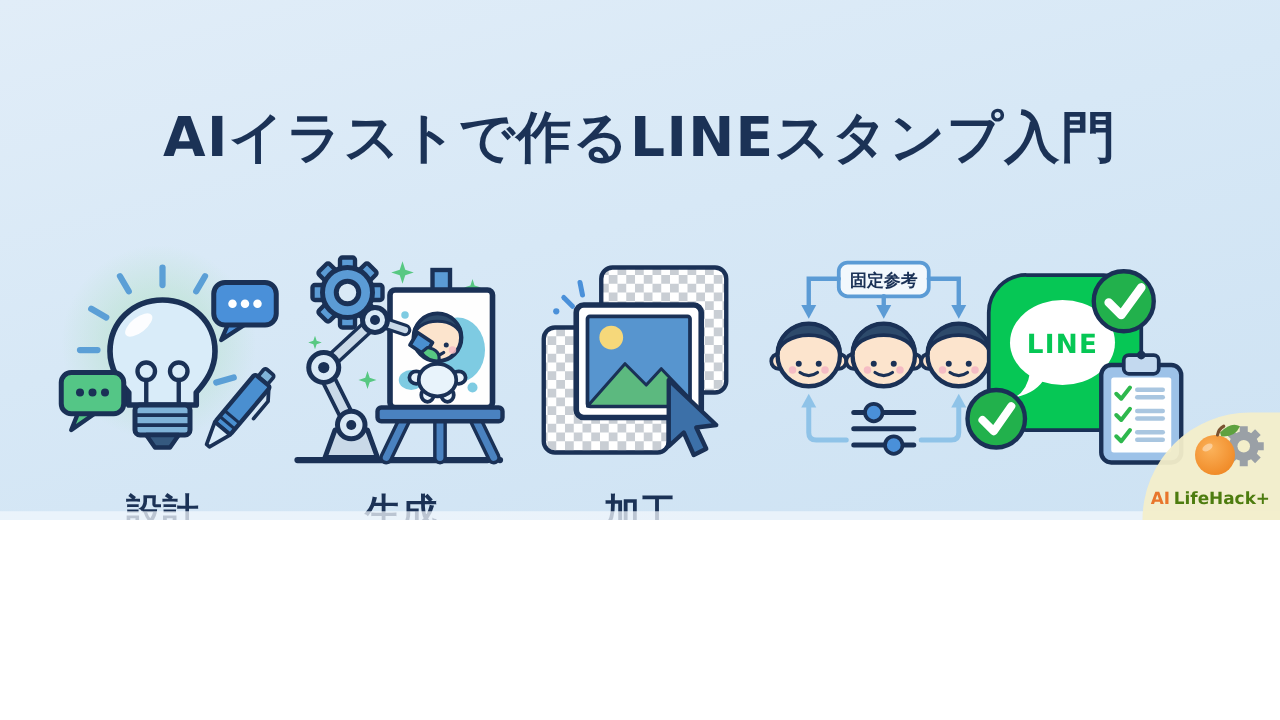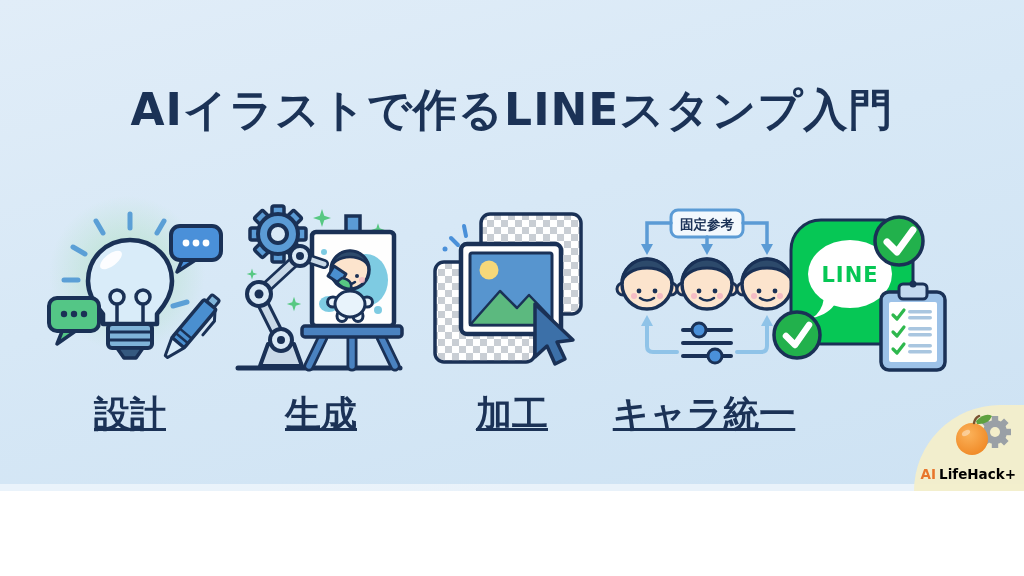--- a/index.html
+++ b/index.html
@@ -1,35 +1,35 @@
 <!DOCTYPE html>
 <html><head>
 <meta charset="utf-8">
 <style>
   html,body{margin:0;padding:0;}
   body{font-family:"DejaVu Sans","Liberation Sans",sans-serif;}
-  .canvas{position:relative;width:1024px;height:491px;overflow:hidden;
+  .canvas{position:relative;width:1024px;height:416px;overflow:hidden;
     background:linear-gradient(165deg,#e1edf8 0%,#d7e8f6 45%,#cde2f3 100%);}
   .title{position:absolute;top:52px;left:0;width:1024px;text-align:center;
     font-size:44px;font-weight:900;color:#1b3256;letter-spacing:1px;}
   .step{position:absolute;width:190px;top:192px;}
   .step .icon-wrap{width:190px;height:190px;text-align:center;}
   .step .step-label{position:absolute;top:198px;left:0;width:190px;text-align:center;
-    font-size:36px;font-weight:800;color:#1b3256;text-decoration:underline;}
+    font-size:29px;font-weight:800;color:#1b3256;text-decoration:underline;}
   .s1{left:35px;} .s2{left:226px;} .s3{left:417px;} .s4{left:609px;} .s5{left:762px;}
   .timeline-svg{position:absolute;left:0;top:496px;}
   .bottom-strip{position:absolute;left:0;bottom:0;width:1024px;height:7px;
     background:rgba(241,247,252,0.75);}
   .brand{position:absolute;right:0;bottom:0;width:110px;height:86px;
     background:rgba(243,238,202,0.95);border-top-left-radius:95px;}
   .brand .brand-art{position:absolute;top:5px;right:9px;}
   .brand .brand-text{position:absolute;bottom:9px;right:8px;font-size:13.5px;
     font-weight:700;white-space:nowrap;}
   .brand .brand-text .ai{color:#e8762c;text-align:right;}
-  .brand .brand-text .rest{color:#000000;margin-left:3px;}
+  .brand .brand-text .rest{color:#4d7c0f;margin-left:3px;}
   text{font-family:"DejaVu Sans","Liberation Sans",sans-serif;}
 </style>
 </head>
 <body>
 
 <div class="canvas">
 
   <h1 class="title">AIイラストで作るLINEスタンプ入門</h1>
 
   <div class="step s1">
@@ -262,21 +262,20 @@
         </g>
         <g>
           <line x1="74" y1="138" x2="122" y2="138" stroke="#1a3156" stroke-width="4" stroke-linecap="round"></line>
           <line x1="74" y1="151" x2="122" y2="151" stroke="#1a3156" stroke-width="4" stroke-linecap="round"></line>
           <line x1="74" y1="164" x2="122" y2="164" stroke="#1a3156" stroke-width="4" stroke-linecap="round"></line>
           <circle cx="90" cy="138" r="7" fill="#4a90d9" stroke="#1a3156" stroke-width="3"></circle>
           <circle cx="106" cy="164" r="7" fill="#4a90d9" stroke="#1a3156" stroke-width="3"></circle>
         </g>
       </svg>
     </div>
-    <div class="step-label">キャラ統一</div>
   </div>
 
   <div class="step s5">
     <div class="icon-wrap">
       <svg width="190" height="190" viewBox="0 0 190 190">
         <g>
           <rect x="29" y="28" width="122" height="124" rx="30" fill="#06c755" stroke="#1a3156" stroke-width="3"></rect>
           <path d="M62 106 Q60 120 50 126 Q68 122 74 110 Z" fill="#ffffff"></path>
           <ellipse cx="88" cy="82" rx="42" ry="34" fill="#ffffff"></ellipse>
           <text x="88" y="90" font-size="21" font-weight="800" fill="#06c755" text-anchor="middle" letter-spacing="1">LINE</text>

